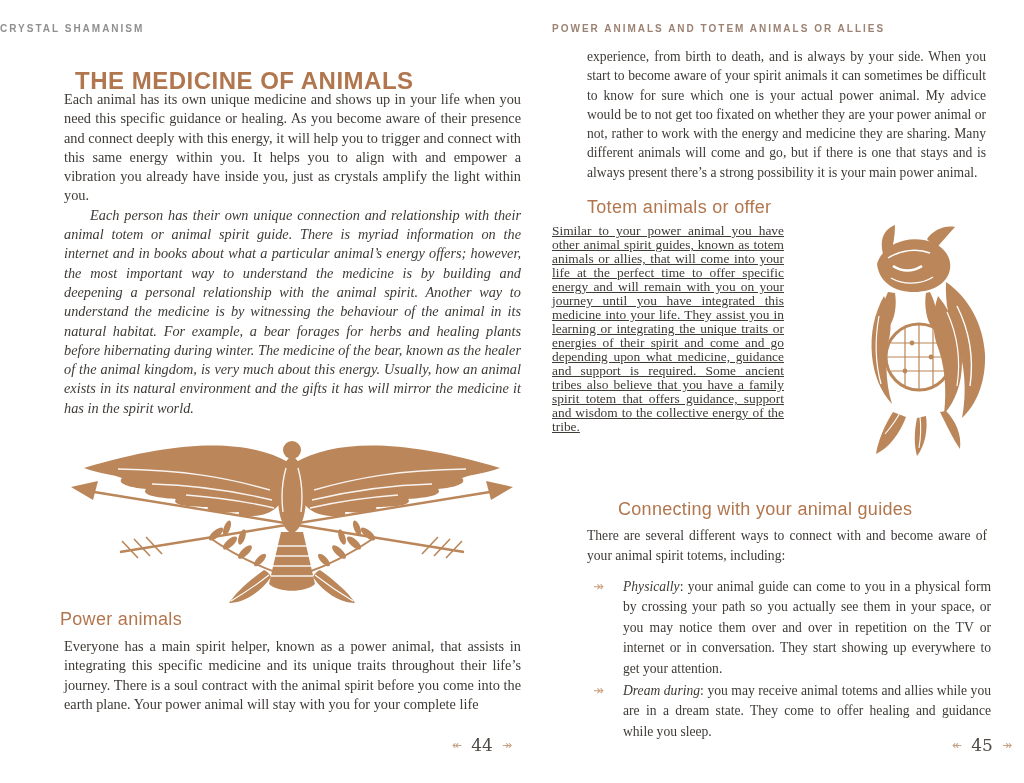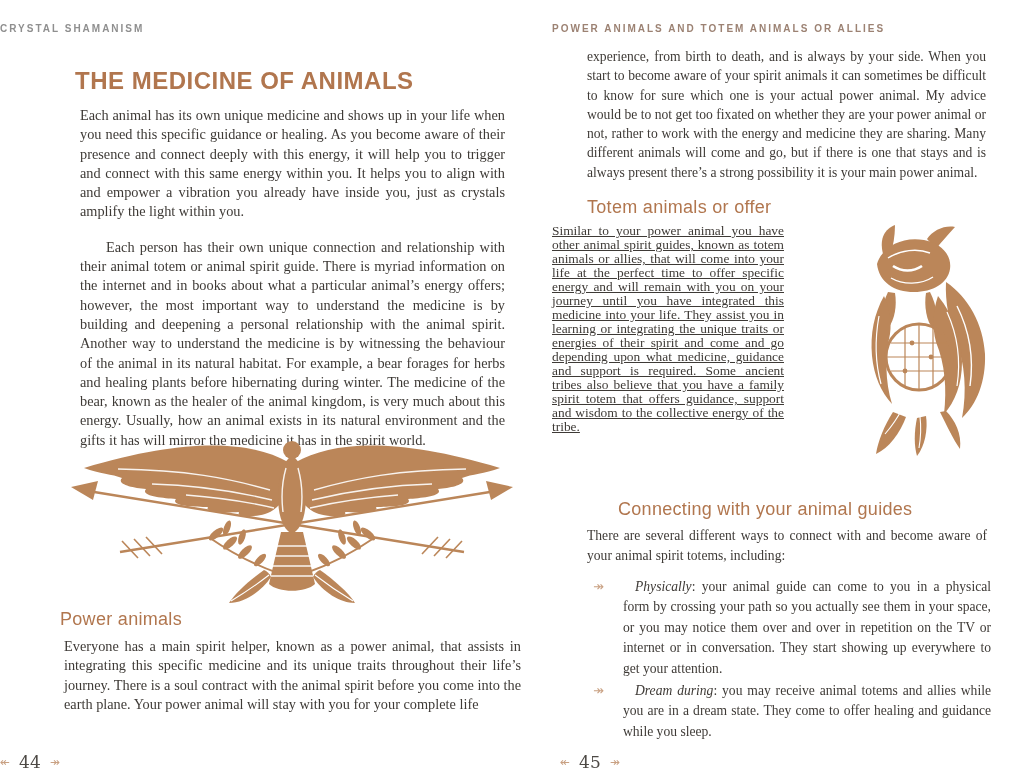--- a/index.html
+++ b/index.html
@@ -16,43 +16,43 @@
   .rh-left{left:0;top:23px;width:512px;color:#8f8f8f;}
   .rh-right{left:552px;top:23px;width:448px;color:#9c8273;}
   
   .chapter-title{
     left:63px;top:55px;width:460px;
     font-family:"Liberation Sans", sans-serif;font-weight:bold;
     font-size:24px;letter-spacing:.5px;color:#b1764e;
   }
   
   .body-left{left:64px;top:90px;width:457px;font-size:14.3px;line-height:19.3px;text-align:justify;}
-  .body-left p{margin:16px;}
-  .body-left p.indent{text-indent:26px;}
+  .body-left p{margin:0;}
+  .body-left p.indent{text-indent:26px;font-style:italic;}
   .subhead{
     font-family:"Liberation Sans", sans-serif;font-size:18px;color:#b1764e;
     letter-spacing:.3px;
   }
   .sub-power{left:60px;top:609px;width:300px;}
   .power-body{left:64px;top:637px;width:457px;font-size:14.3px;line-height:19.3px;text-align:justify;}
   
   .rp-intro{left:587px;top:47px;width:399px;font-size:13.6px;line-height:19.3px;text-align:justify;}
   .sub-totem{left:587px;top:197px;width:300px;}
   .totem-body{left:552px;top:224px;width:232px;font-size:13.4px;line-height:14px;text-align:justify;word-spacing:-.5px;text-decoration:underline;}
   .sub-connect{left:618px;top:499px;width:400px;}
   .connect-intro{left:587px;top:526px;width:400px;font-size:13.6px;line-height:20px;text-align:justify;}
   .bullet-list{left:593px;top:577px;width:398px;font-size:13.6px;line-height:20.4px;}
   .bullet-item{position:relative;padding-left:30px;text-align:justify;margin:0 0 2px 0;}
   .bullet-marker{
     position:absolute;left:0;top:0;color:#c9a183;font-size:13px;
     font-family:"DejaVu Sans", sans-serif;
   }
-  .lead-italic{font-style:italic;margin-left:12px;}
-  
-  .page-footer{top:735px;text-align:left;font-size:17px;color:#4e4a46;font-family:"DejaVu Serif", serif;margin-top:17px;}
+  .lead-italic{font-style:italic;}
+  
+  .page-footer{top:735px;text-align:right;font-size:17px;color:#4e4a46;font-family:"DejaVu Serif", serif;}
   .pf-left{left:0;width:512px;}
   .pf-right{left:560px;width:452px;}
   .ornament{color:#c9a183;font-size:12px;font-family:"DejaVu Sans", sans-serif;position:relative;top:-2px;}
   .orn-l{margin-right:9px;}
   .orn-r{margin-left:9px;}
   
   .hawk-box{left:64px;top:434px;width:456px;height:172px;}
   .owl-box{left:833px;top:224px;width:172px;height:234px;}
   svg{display:block;width:100%;height:100%;}
 </style>

